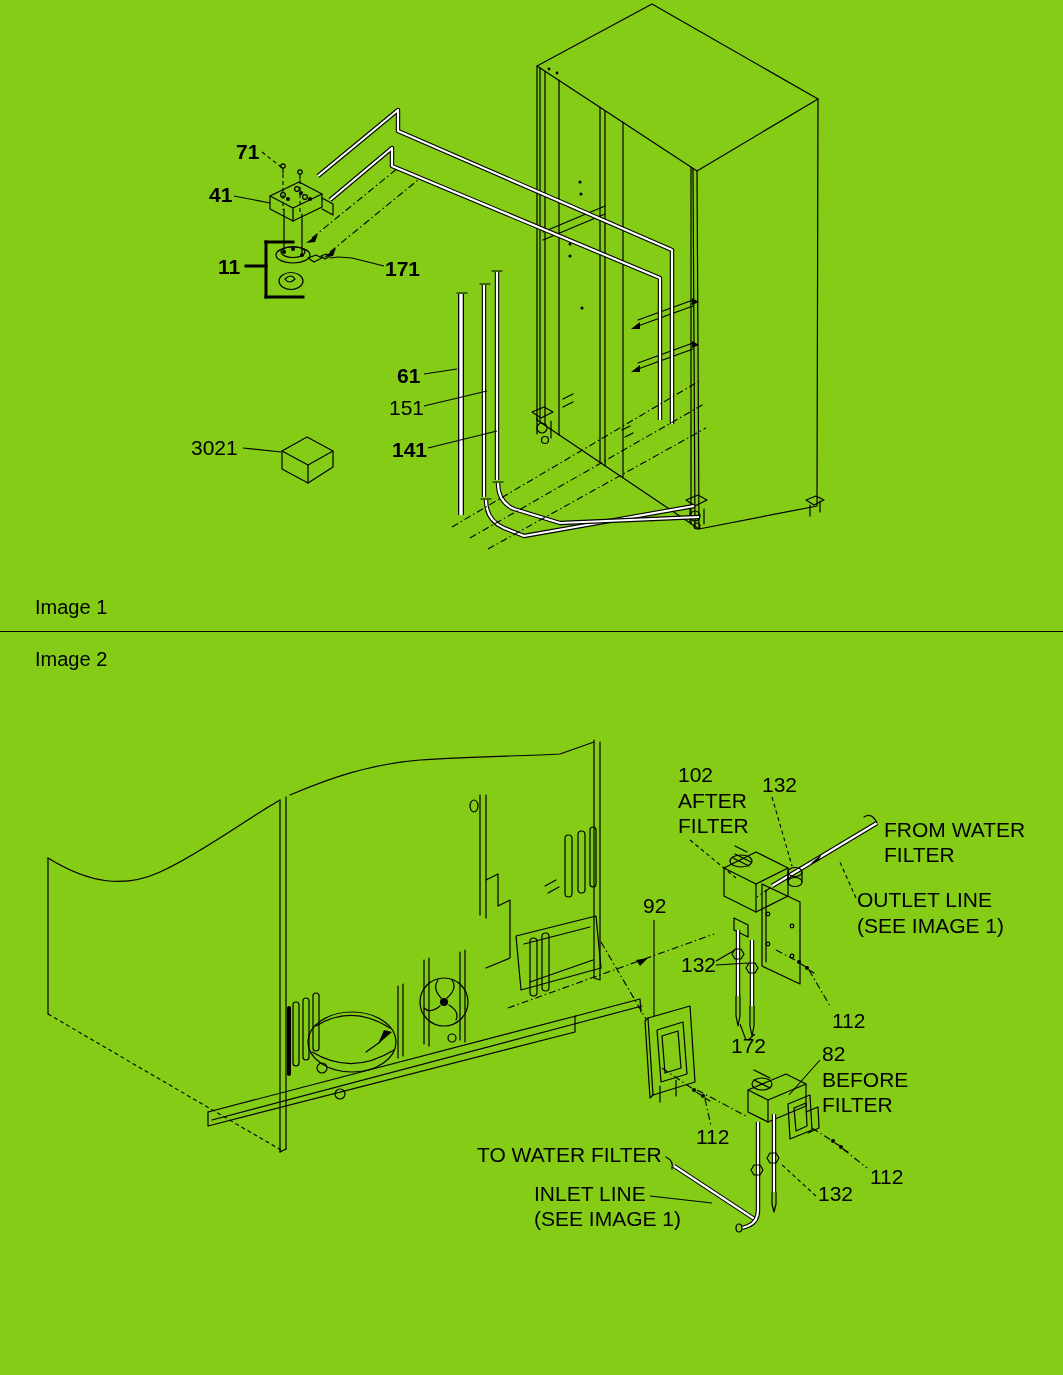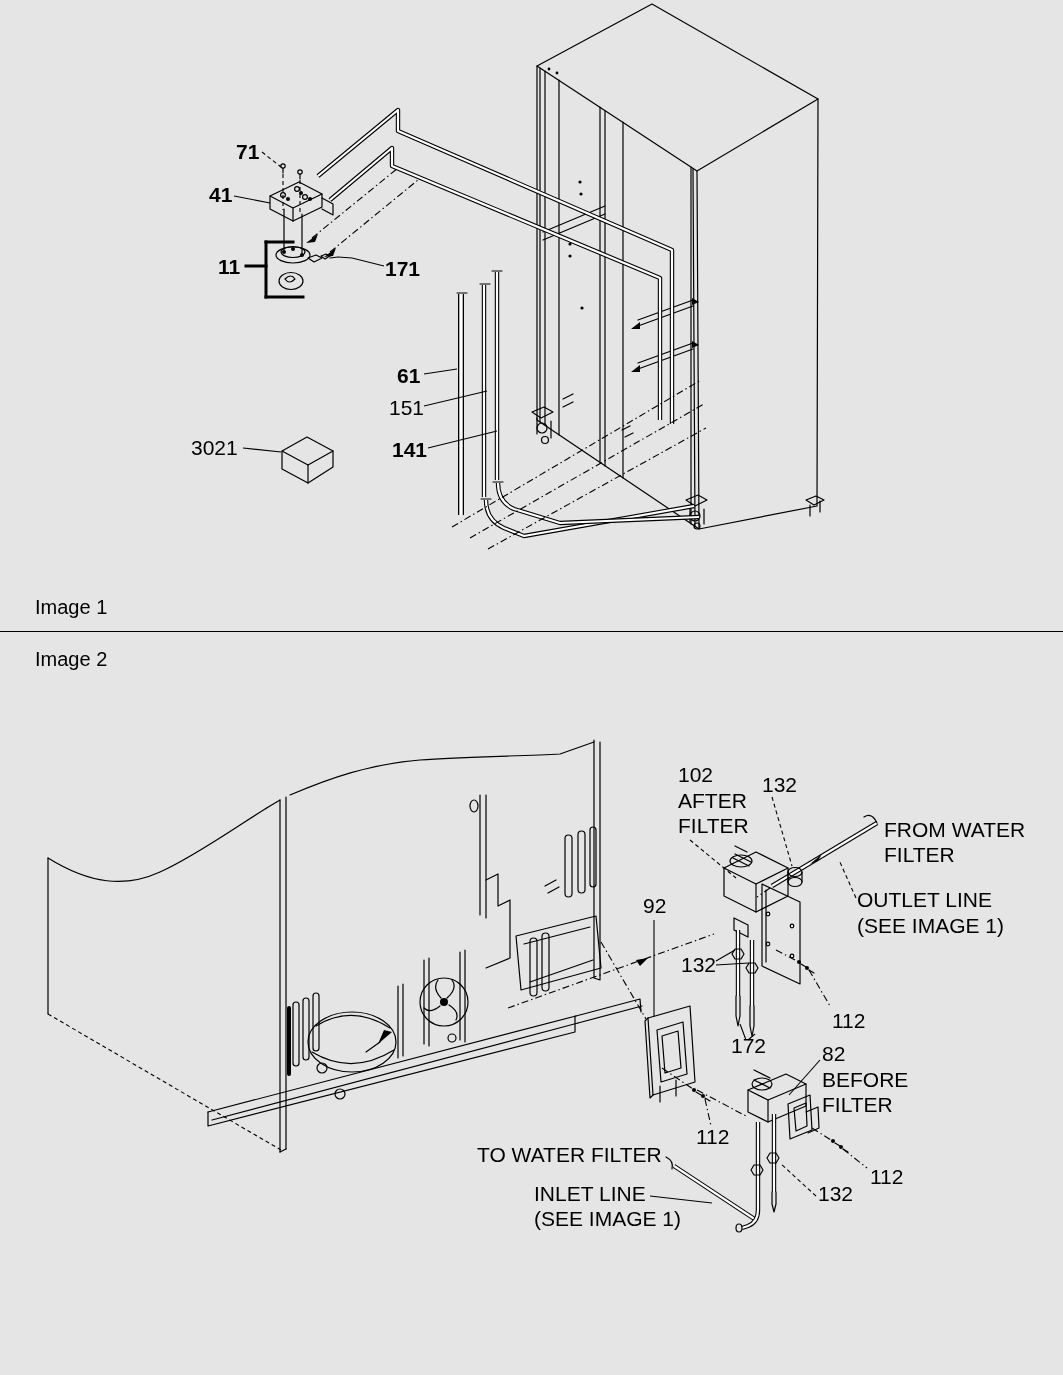--- a/index.html
+++ b/index.html
@@ -1,16 +1,16 @@
 <!DOCTYPE html>
 <html><head>
 <meta charset="utf-8">
 <style>
   html,body{margin:0;padding:0;background:#fff;}
-  .page{position:relative;width:1063px;height:1375px;background:#e5e5e5;overflow:hidden;
+  .page{position:relative;width:1063px;height:1375px;background:#84cc16;overflow:hidden;
         font-family:"Liberation Sans",sans-serif;text-align:center;}
   svg{position:absolute;left:0;display:block;}
   #img1{top:0;}
   #img2{top:632px;}
   .divider{position:absolute;left:0;top:631px;width:1063px;height:0;border-top:1.6px solid #000;}
   svg text{fill:#000;font-family:"Liberation Sans",sans-serif;}
   .lbl{font-size:21px;font-weight:normal;}
   .lblb{font-size:21px;font-weight:bold;}
   .cap{font-size:20px;font-weight:normal;}
   .ln{stroke:#000;stroke-width:1.2;fill:none;stroke-linecap:round;stroke-linejoin:round;}

